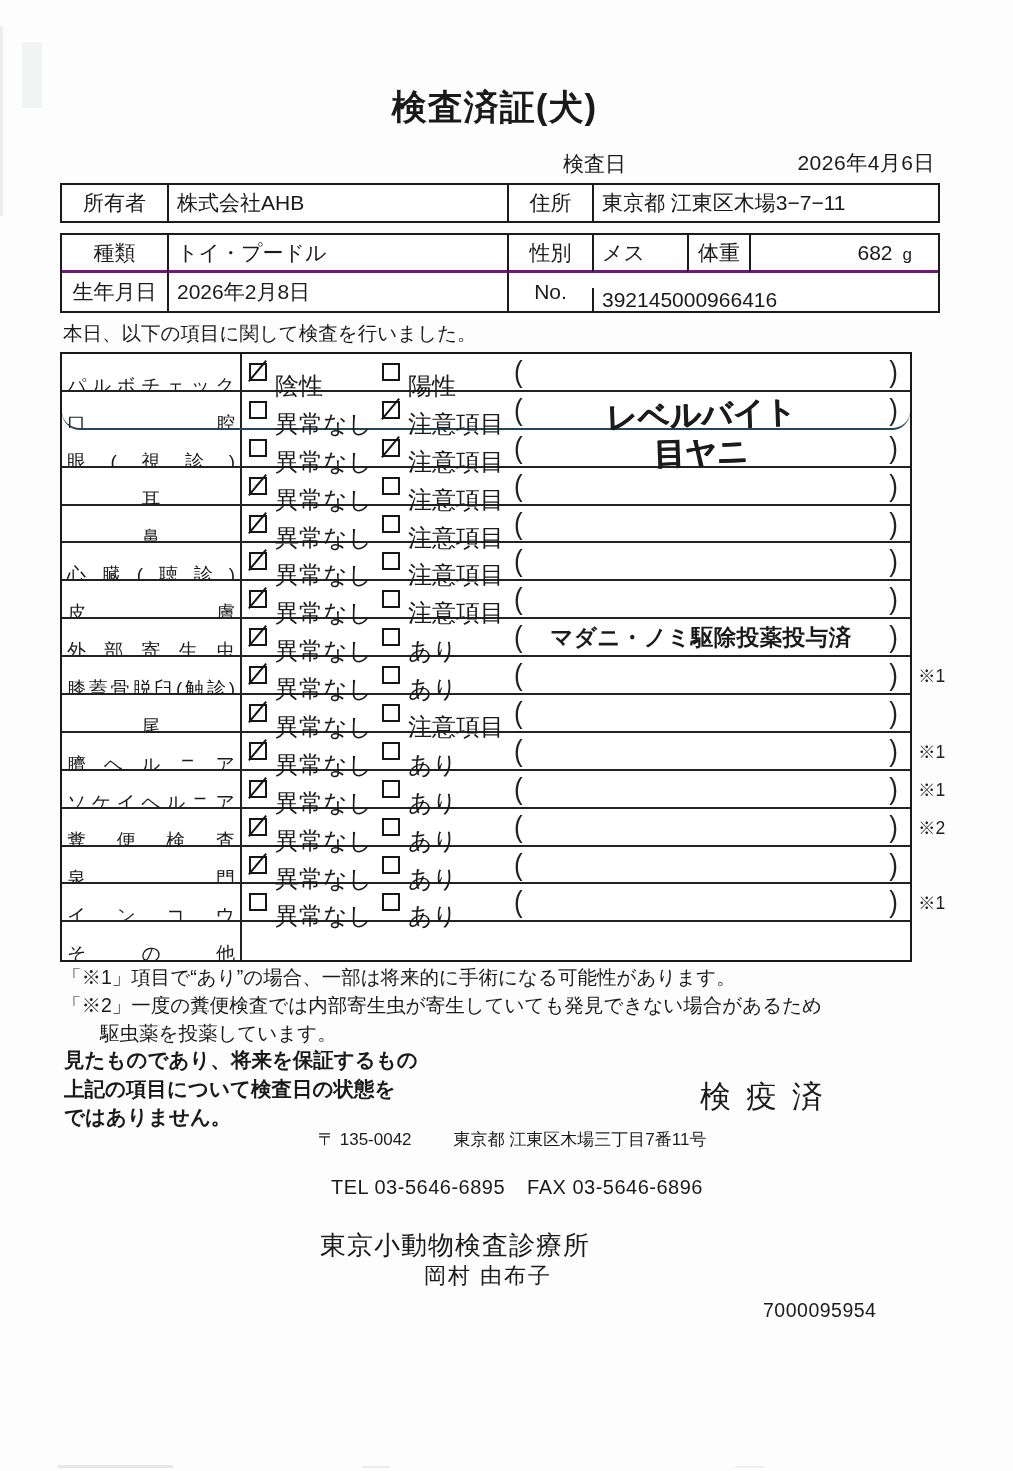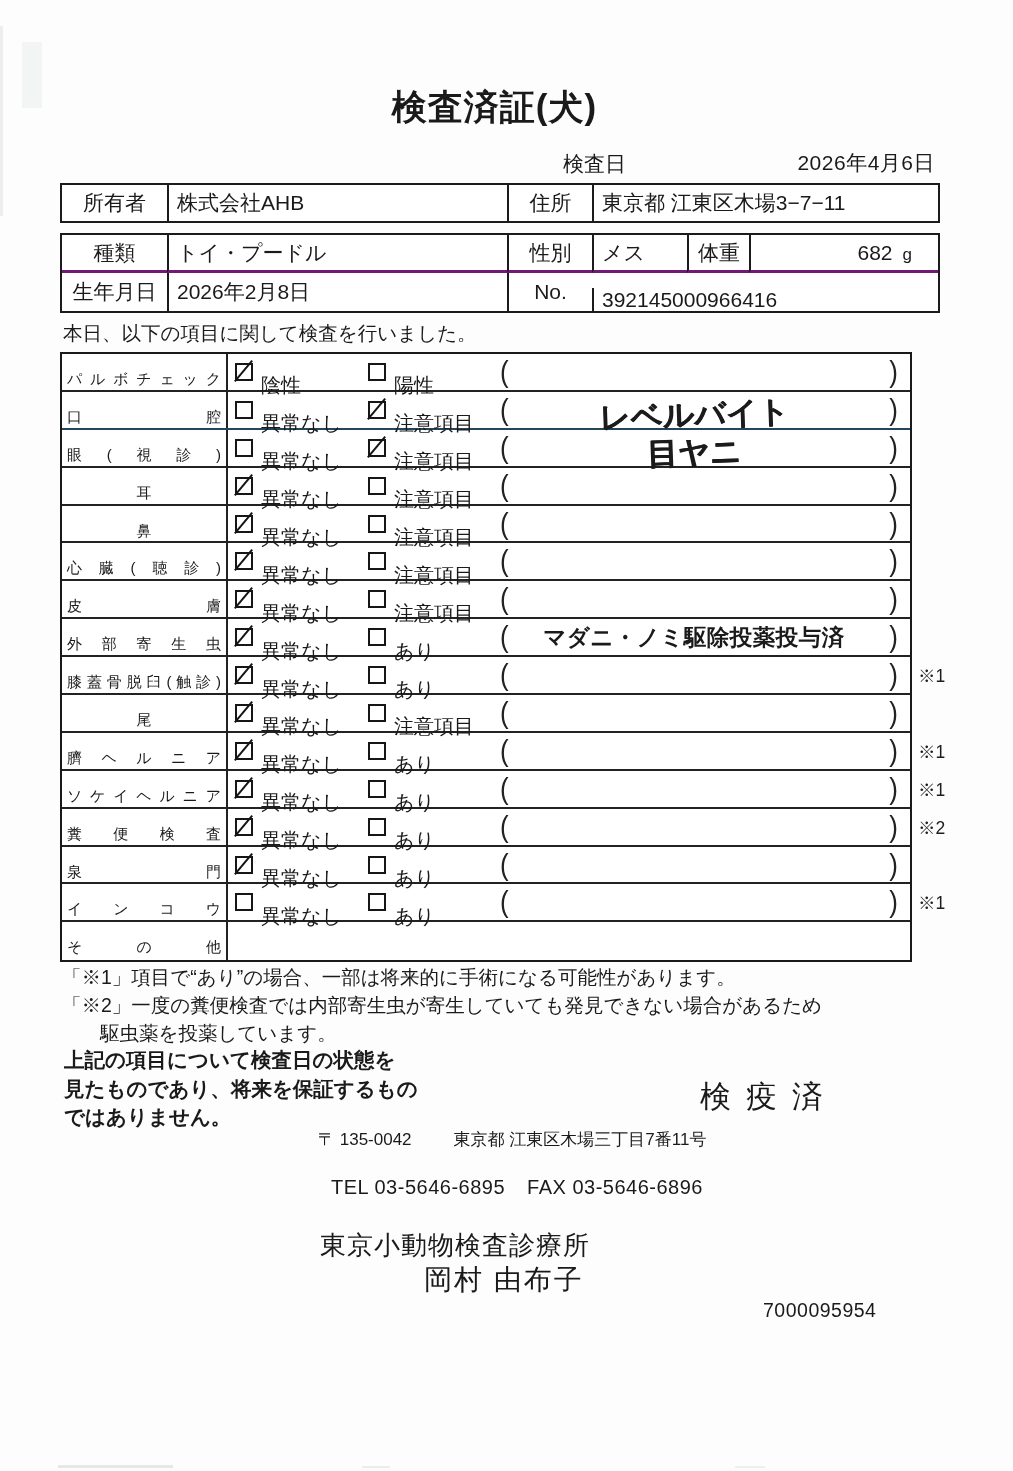--- a/index.html
+++ b/index.html
@@ -44,34 +44,34 @@
   .cell.weight{justify-content:flex-end;padding-right:26px;}
   .cell.weight .unit{font-size:17px;margin-left:10px;position:relative;top:2px;}
   .cell.no-value{grid-column:4 / 7;margin-top:15px;}
 
   .intro{position:absolute;left:63px;top:320px;font-size:19.5px;font-weight:500;}
 
   
   .mtable{position:absolute;left:60px;top:352px;width:848px;border:2.5px solid #191919;background:#fff;}
   .trow{display:flex;height:37.9px;box-sizing:border-box;border-bottom:2px solid #222;position:relative;}
   .trow:last-child{border-bottom:none;}
-  .trow:nth-child(2){border-bottom-color:#25455a;} 
+  .trow:nth-child(2){border-bottom-color:#25455a;border-radius:18px;} 
   .tlabel{
-    width:166px;flex:none;border-right:2px solid #222;
-    box-sizing:border-box;padding:8px 5px;
-    font-size:15px;line-height:34px;
+    width:180px;flex:none;border-right:2px solid #222;
+    box-sizing:border-box;padding:15px 5px;
+    font-size:19px;line-height:34px;
     text-align:justify;text-align-last:justify;-moz-text-align-last:justify;
     overflow:hidden;
   }
   .tlabel.single{text-align:center;text-align-last:center;-moz-text-align-last:center;}
   .tcontent{flex:1;position:relative;}
   .opt{position:absolute;top:0;height:100%;display:flex;align-items:center;gap:8px;}
   .opt.o1{left:7px;}
   .opt.o2{left:140px;}
-  .optlabel{font-size:20px;white-space:nowrap;margin-top:28px;}
+  .optlabel{font-size:24px;white-space:nowrap;margin-top:28px;}
   .cb{width:14px;height:14px;border:2.3px solid #161616;position:relative;flex:none;background:#fff;}
   .cb.checked::after{
     content:"";position:absolute;left:-7px;top:5px;width:27px;height:0;
     border-top:2.6px solid #141414;transform:rotate(-50deg);
   }
   .paren{position:absolute;top:3px;font-size:26px;font-weight:400;transform:scaleY(1.12);color:#222;}
   .paren.open{left:272px;}
   .paren.close{right:12px;}
   .note{
     position:absolute;left:290px;right:40px;top:0;height:100%;
@@ -92,21 +92,21 @@
 
   .disclaimer{position:absolute;left:64px;top:1046px;font-size:20.5px;line-height:28.5px;font-weight:600;}
 
   .stamp{position:absolute;left:700px;top:1076px;font-size:31px;letter-spacing:15px;font-weight:500;white-space:nowrap;}
 
   .addr-line{position:absolute;left:318px;top:1128px;font-size:17px;font-weight:500;white-space:nowrap;}
   .addr-line .gap{display:inline-block;width:42px;}
   .tel-line{position:absolute;left:331px;top:1176px;font-size:20px;letter-spacing:0.5px;white-space:nowrap;}
   .tel-line .gap{display:inline-block;width:22px;}
   .clinic-name{position:absolute;left:320px;top:1228px;font-size:26px;font-weight:500;letter-spacing:1px;}
-  .examiner{position:absolute;left:424px;top:1261px;font-size:28px;letter-spacing:2px;}
+  .examiner{position:absolute;left:424px;top:1261px;font-size:22px;letter-spacing:2px;}
   .serial{position:absolute;left:763px;top:1299px;font-size:19.5px;letter-spacing:0.5px;}
 </style>
 </head>
 <body>
 
 <div class="page">
 
   <div class="art-left"></div>
   <div class="art-mark"></div>
   <div class="art-bottom1"></div>
@@ -421,22 +421,22 @@
     </div>
   </div>
 
   <div class="footnotes">
     <div>「※1」項目で“あり”の場合、一部は将来的に手術になる可能性があります。</div>
     <div>「※2」一度の糞便検査では内部寄生虫が寄生していても発見できない場合があるため</div>
     <div class="indent">駆虫薬を投薬しています。</div>
   </div>
 
   <div class="disclaimer">
+    <div>見たものであり、将来を保証するもの</div>
     <div>上記の項目について検査日の状態を</div>
-    <div>見たものであり、将来を保証するもの</div>
     <div>ではありません。</div>
   </div>
 
   <div class="stamp">検疫済</div>
 
   <div class="addr-line">
     <span>〒 135-0042</span><span class="gap"></span><span>東京都 江東区木場三丁目7番11号</span>
   </div>
 
   <div class="tel-line">

